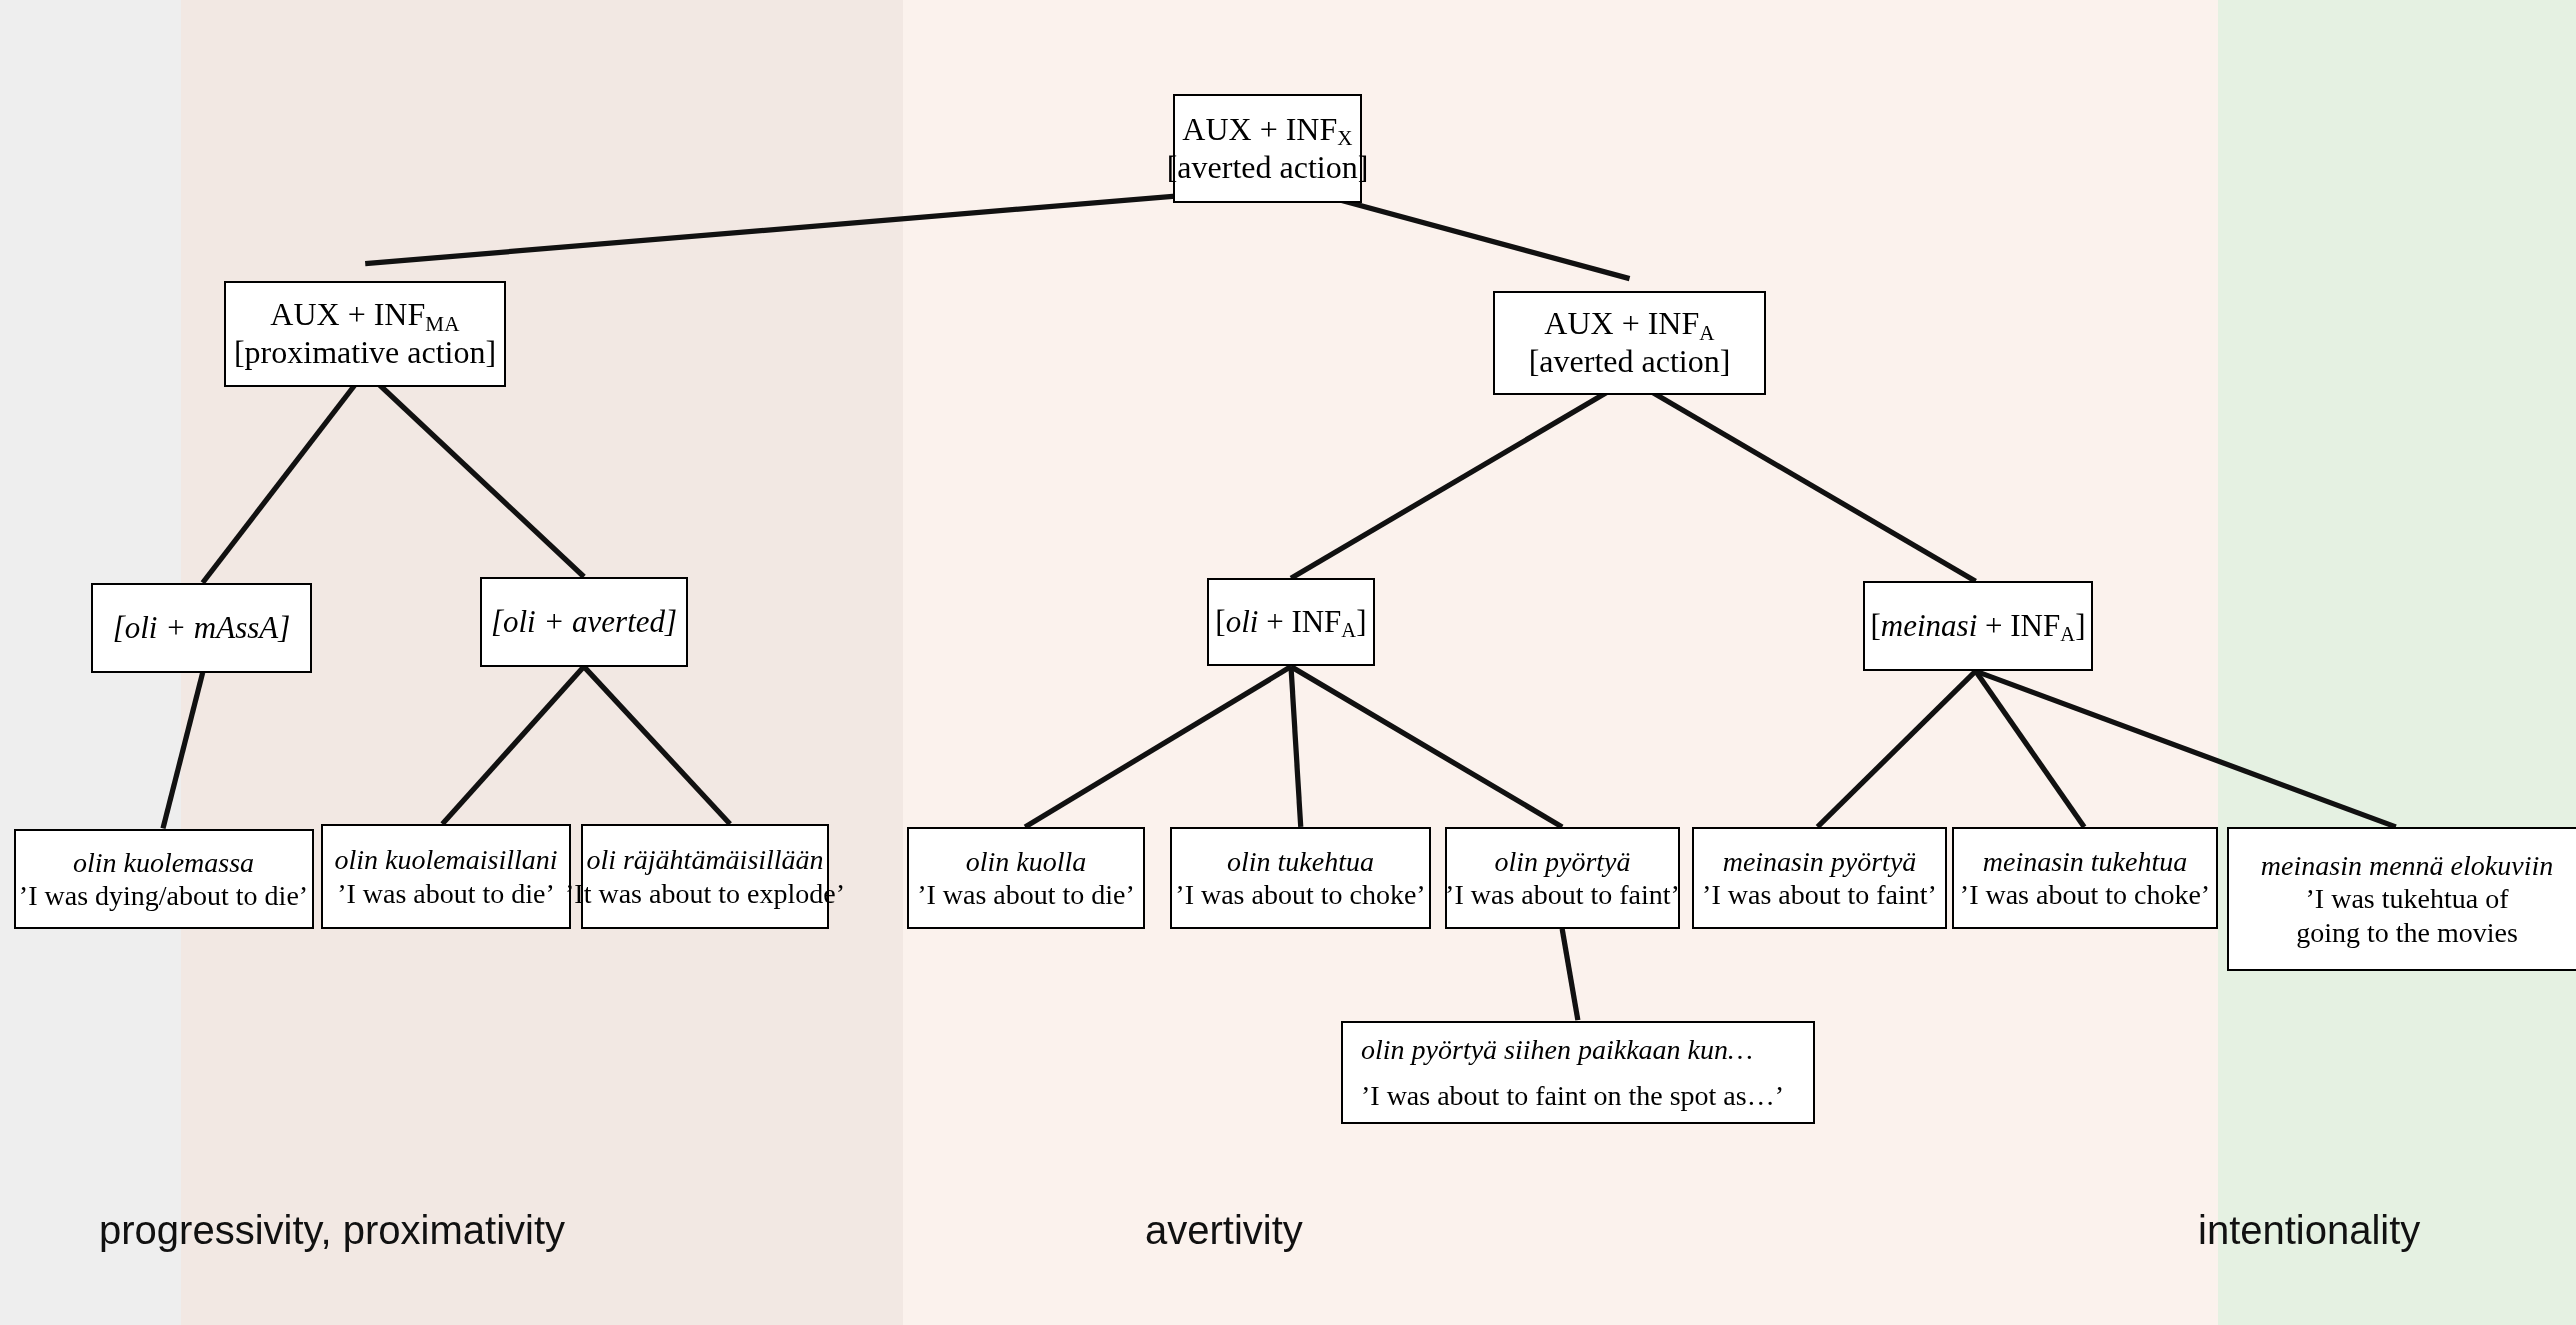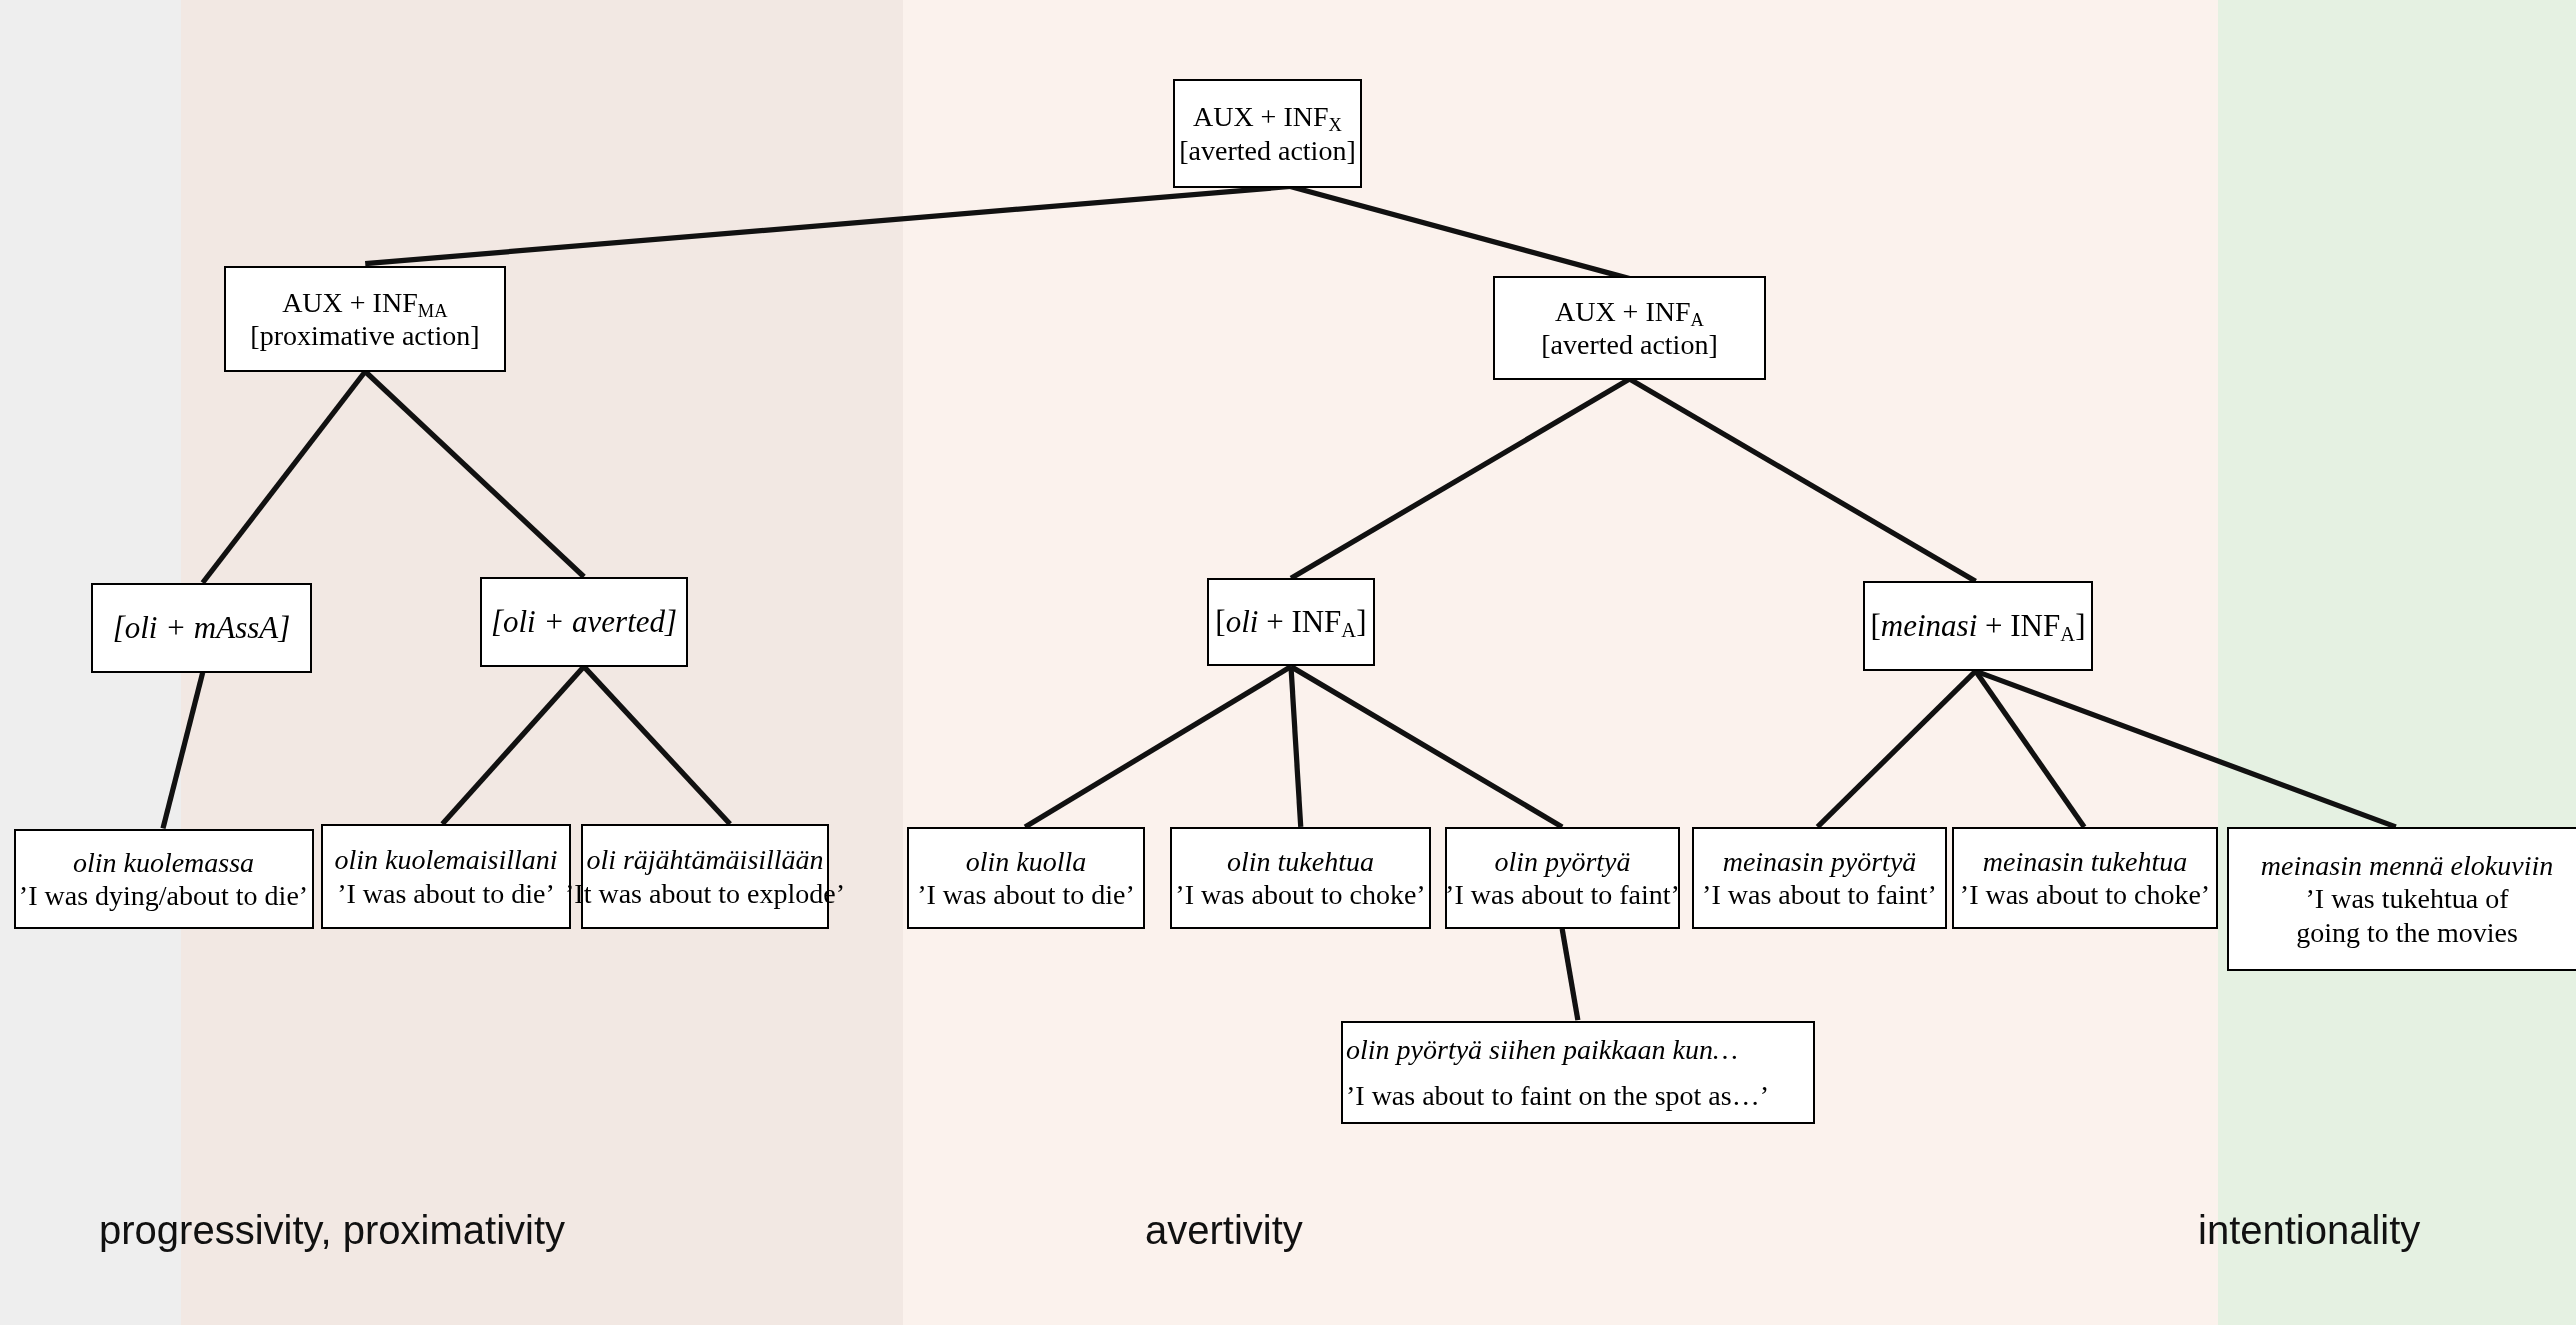--- a/index.html
+++ b/index.html
@@ -45,37 +45,38 @@
     align-items: center;
     justify-content: center;
     text-align: center;
     line-height: 1.18;
     color: #000000;
   }
 
   .node.leftalign {
     align-items: flex-start;
     text-align: left;
-    padding-left: 3px;
+    padding-left: 18px;
     gap: 12px;
   }
 
   .line-fi {
     font-style: italic;
     white-space: nowrap;
   }
 
   .line-en {
     font-style: normal;
     white-space: nowrap;
   }
 
   
   .node-cat {
-    font-size: 28px;
+    font-size: 32px;
+    margin-top: 15px;
   }
   .node-cat .line-fi,
   .node-cat .line-en {
     font-style: normal;
   }
 
   
   .node-schema {
     font-size: 31px;
   }

